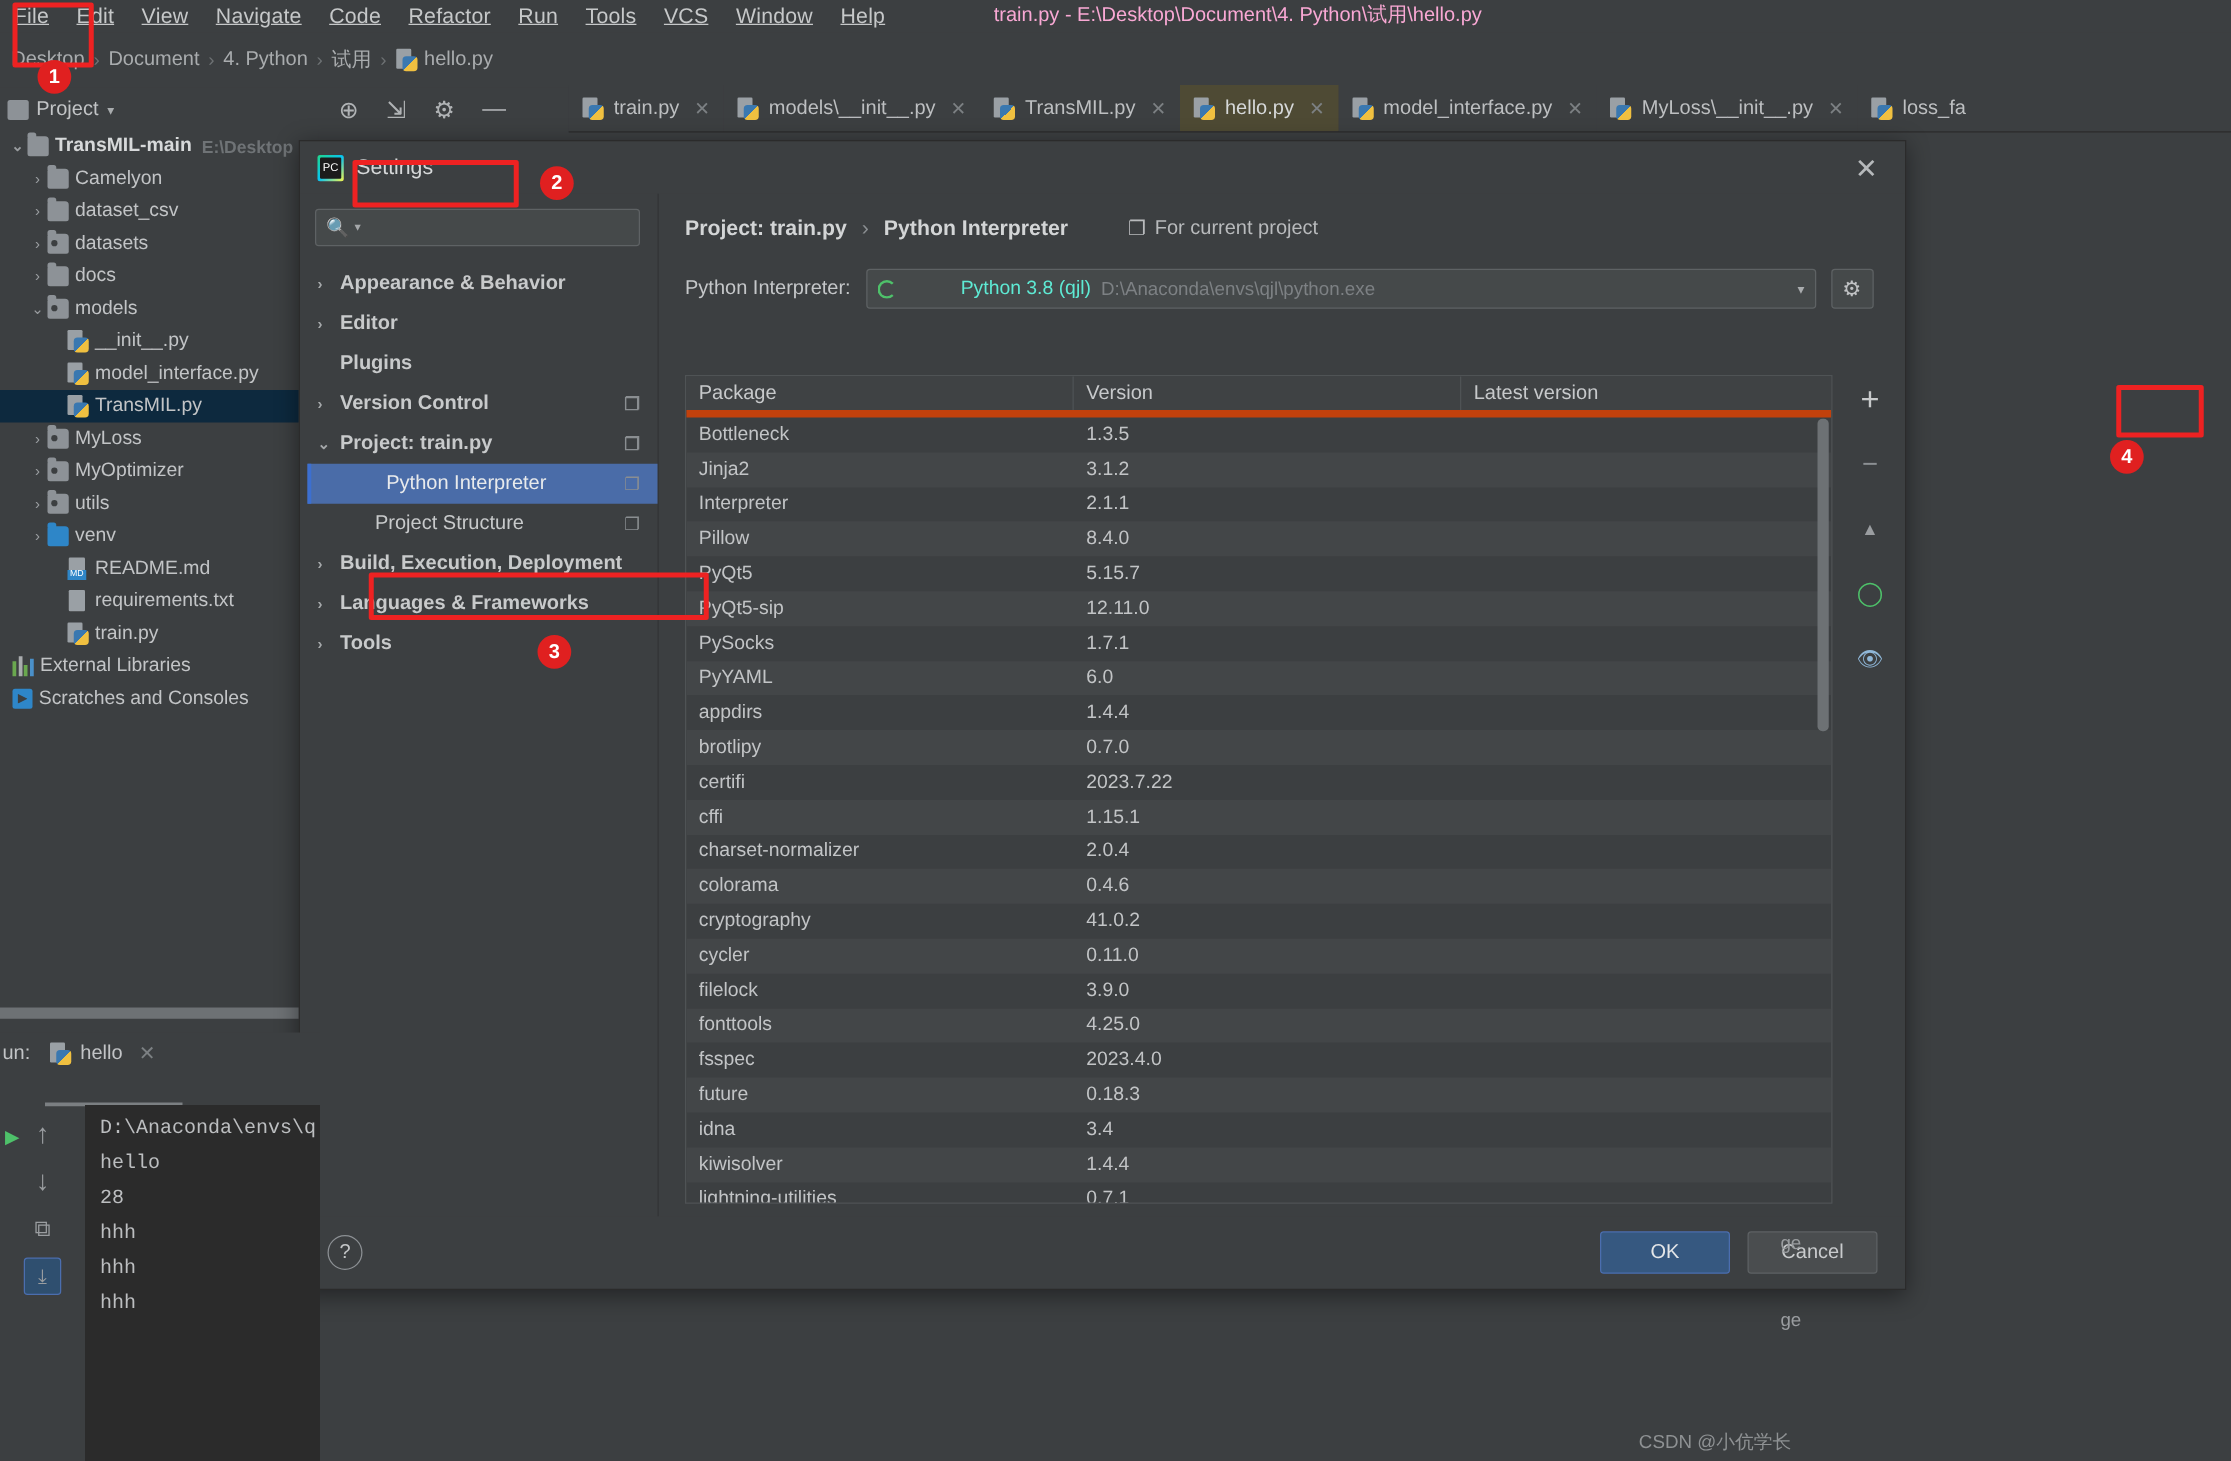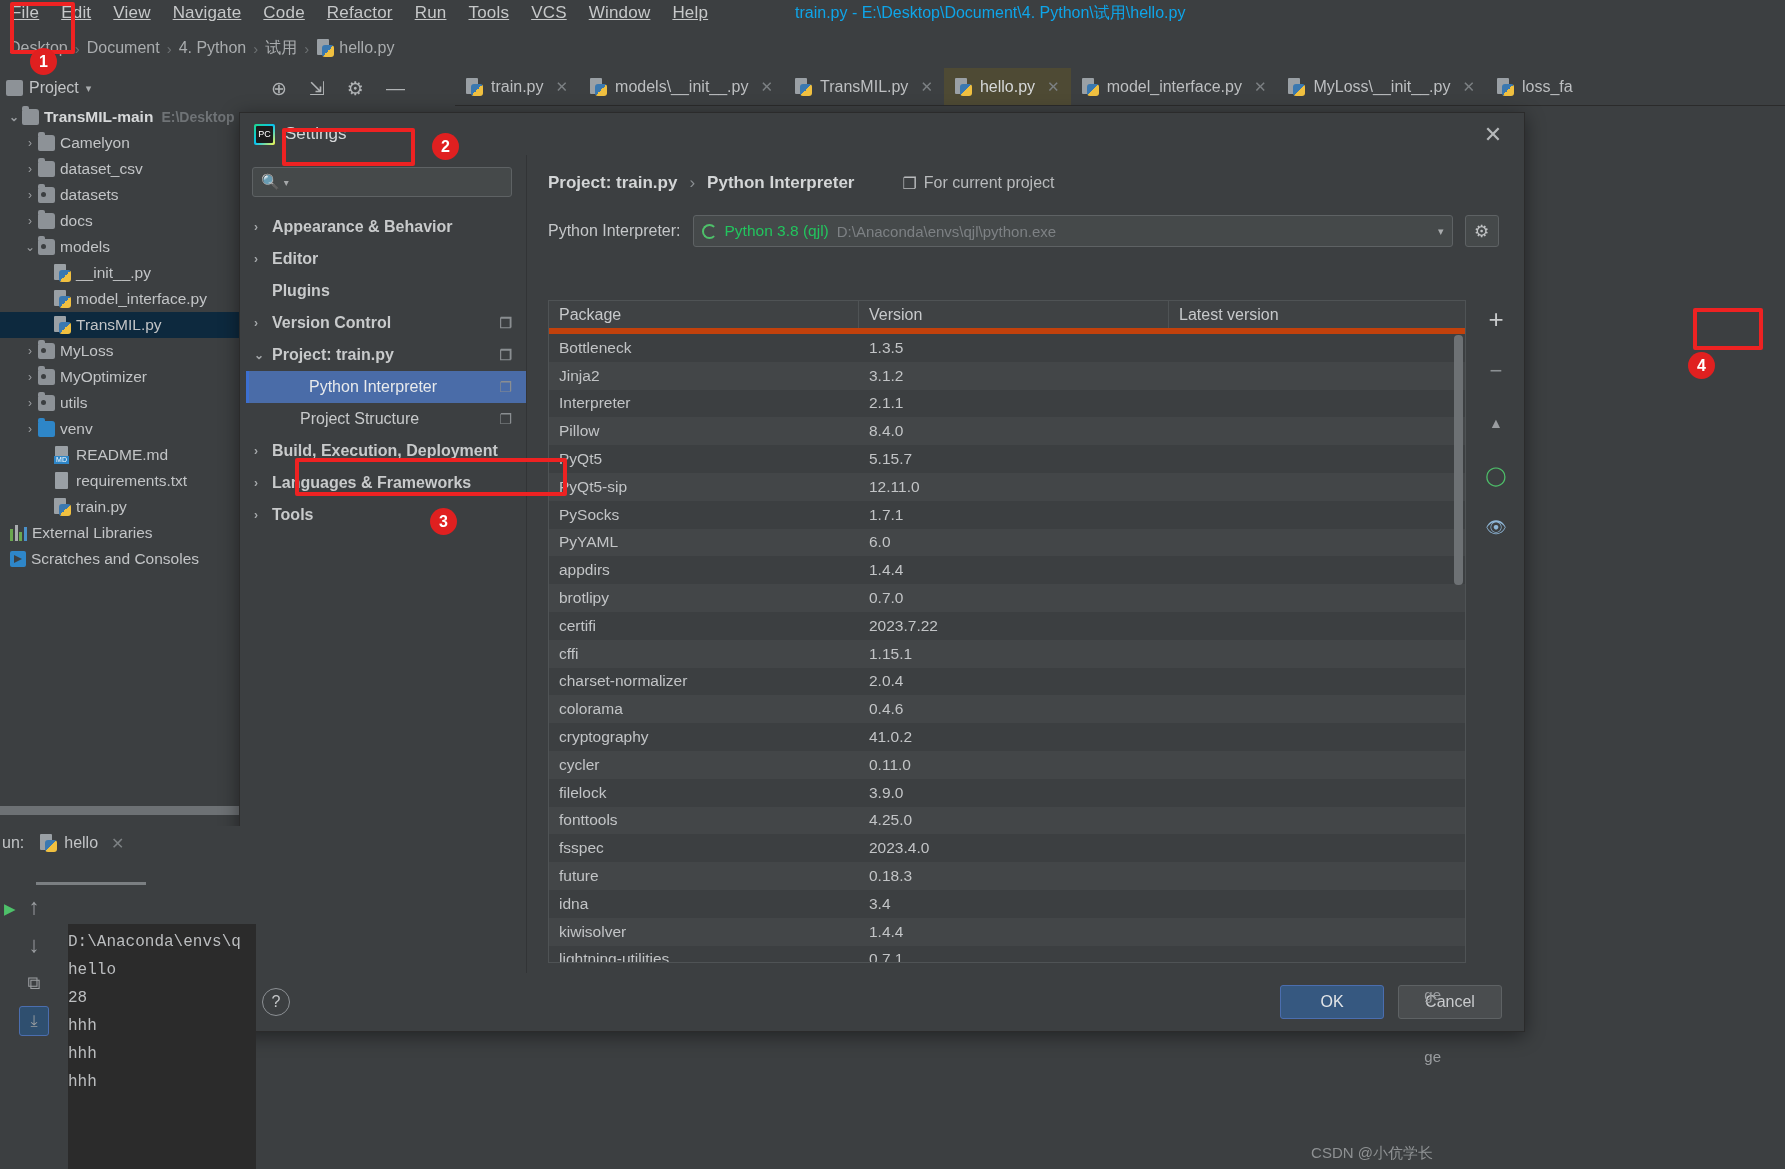--- a/index.html
+++ b/index.html
@@ -17,21 +17,21 @@
     position: absolute; left: 0; top: 0; width: 1785px; height: 26px;
     background: #3c3f41; display: flex; align-items: center;
   }
   .menu-item {
     font-size: 17px; color: #c6c8c9; padding: 0 11px; letter-spacing: .2px;
     line-height: 26px; white-space: nowrap;
   }
   .menu-item u { text-decoration: underline; }
   .win-title {
     position: absolute; left: 795px; top: 0; line-height: 26px;
-    font-size: 16px; color: #0ea5e9; white-space: nowrap;
+    font-size: 16px; color: #f9a8d4; white-space: nowrap;
   }
 
   
   .breadcrumb {
     position: absolute; left: 0; top: 34px; height: 28px;
     display: flex; align-items: center; font-size: 16px; color: #a9acae;
     padding-left: 4px;
   }
   .crumb { padding: 0 5px; white-space: nowrap; }
   .crumb-sep { color: #6d7173; padding: 0 2px; font-size: 15px; }
@@ -180,21 +180,21 @@
   .interp-label { font-size: 16px; color: #c5c7c9; white-space: nowrap; }
   .interp-combo {
     flex: 1; height: 32px; background: #45494a; border: 1px solid #5e6264;
     border-radius: 3px; display: flex; align-items: center; padding: 0 8px; gap: 8px;
     max-width: 760px;
   }
   .py-circle {
     width: 15px; height: 15px; border: 2px solid #4ec16a; border-radius: 50%;
     border-right-color: transparent; flex: 0 0 15px;
   }
-  .interp-name { font-size: 15.5px; color: #22c55e; white-space: nowrap; }
+  .interp-name { font-size: 15.5px; color: #5eead4; white-space: nowrap; margin-left: 44px; }
   .interp-path { font-size: 15px; color: #7d8184; white-space: nowrap; }
   .combo-arrow { margin-left: auto; color: #a9acae; font-size: 11px; }
   .gear-btn {
     width: 34px; height: 32px; background: #45494a; border: 1px solid #5e6264;
     border-radius: 3px; display: flex; align-items: center; justify-content: center;
     margin-right: 16px;
   }
 
   
   .pkg-wrap {
@@ -246,21 +246,21 @@
     background: #3c3f41; overflow: hidden;
   }
   .run-head { display: flex; align-items: center; height: 34px; padding-left: 0px; gap: 8px; font-size: 16px; color: #c2c4c6;}
   .run-tab { display: flex; align-items: center; gap: 7px; padding: 0 8px; }
   .run-underline { position: absolute; left: 36px; top: 56px; width: 110px; height: 3px; background: #7b7f82;}
   .run-gutter { position: absolute; left: 0; top: 58px; width: 68px; bottom: 0; }
   .gut-ico { width: 30px; height: 30px; margin: 8px auto; display:flex;align-items:center;justify-content:center;color:#9a9da0;}
   .console {
     position: absolute; left: 68px; top: 58px; right: 0; bottom: 0;
     background: #2b2b2b; font-family: "Liberation Mono", monospace; font-size: 16px;
-    color: #bcbec0; padding: 4px 0 0 0; line-height: 28px; margin-top: 40px;
+    color: #bcbec0; padding: 4px 0 0 12px; line-height: 28px;
   }
   .run-left-arrow { position:absolute; left:4px; top:74px; color:#4ec16a; font-size:15px;}
 
   
   .edge-frag {
     position: absolute; right: 2px; font-size: 15px; color: #9a9da0;
   }
 
   
   .hl {

